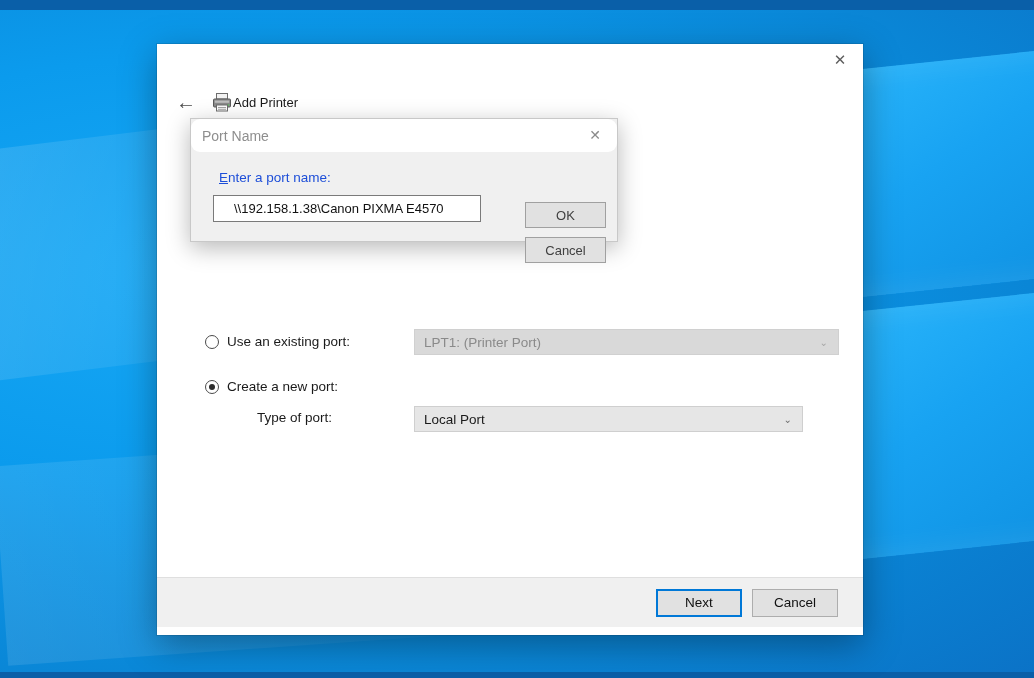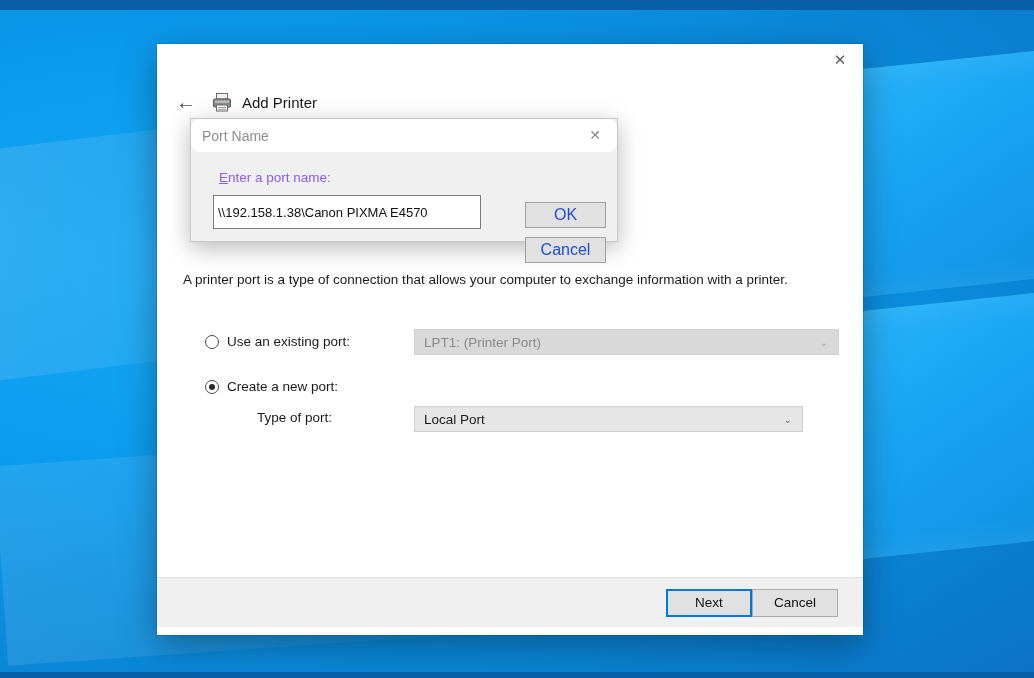--- a/index.html
+++ b/index.html
@@ -105,22 +105,21 @@
     font-size: 20px;
     line-height: 1;
     cursor: default;
   }
   .printer-icon {
     margin-left: 10px;
     width: 22px; height: 22px;
     position: relative;
   }
   .win-title {
-    margin-left: 9px;
-    font-size: 15px;
+    font-size: 13px;
     color: #1a1a1a;
   }
 
   .win-body {
     position: relative;
     height: 507px;
     background: #ffffff;
     padding: 18px 26px 0 26px;
   }
 
@@ -200,20 +199,21 @@
     position: absolute;
     left: 0; bottom: 0;
     width: 100%;
     height: 50px;
     background: #f0f0f0;
     border-top: 1px solid #dfdfdf;
     display: flex;
     align-items: center;
     justify-content: flex-end;
     padding-right: 25px;
+    gap: 10px;
   }
   .btn {
     min-width: 86px;
     height: 28px;
     font-size: 13.5px;
     color: #111;
     background: #e1e1e1;
     border: 1px solid #adadad;
     cursor: default;
     font-family: "Liberation Sans", sans-serif;
@@ -254,42 +254,42 @@
     font-size: 14px;
     cursor: default;
   }
 
   .dlg-body { position: relative; height: 90px; }
 
   .dlg-field-label {
     position: absolute;
     left: 28px; top: 18px;
     font-size: 13.5px;
-    color: #8b5cf6;
+    color: #1d4ed8;
   }
   .dlg-field-label .ak {
     text-decoration: underline;
   }
   #port-name-input {
     position: absolute;
     left: 22px; top: 43px;
-    width: 268px; height: 34px;
+    width: 268px; height: 27px;
     border: 1px solid #7a7a7a;
     background: #ffffff;
     font-size: 13px;
     font-family: "Liberation Sans", sans-serif;
     color: #111;
-    padding: 0 4px;
+    padding: 0 20px;
   }
 
   .dlg-btn {
     position: absolute;
     width: 81px; height: 26px;
-    font-size: 16px;
-    color: #1d4ed8;
+    font-size: 13px;
+    color: #404040;
     background: #e1e1e1;
     border: 1px solid #a0a0a0;
     cursor: default;
     font-family: "Liberation Sans", sans-serif;
   }
   #dlg-ok     { left: 334px; top: 50px; }
   #dlg-cancel { left: 334px; top: 85px; }
 </style>
 </head>
 <body>
@@ -324,21 +324,20 @@
           <rect x="5.5" y="14" width="11" height="6" fill="#fcfcfc" stroke="#6d6d6d" stroke-width="1"></rect>
           <rect x="7" y="16" width="8" height="0.9" fill="#9a9a9a"></rect>
           <rect x="7" y="17.8" width="8" height="0.9" fill="#9a9a9a"></rect>
         </svg>
       </div>
       <div class="win-title">Add Printer</div>
     </div>
 
     <div class="win-body">
 
-      <div class="intro-text">A printer port is a type of connection that allows your computer to exchange information with a printer.</div>
 
       <div class="field-row row-existing">
         <div class="radio"></div>
         <div class="radio-label">Use an existing port:</div>
       </div>
 
       <div id="combo-existing" class="combo disabled">
         <span>LPT1: (Printer Port)</span>
         <span class="chev">⌄</span>
       </div>

